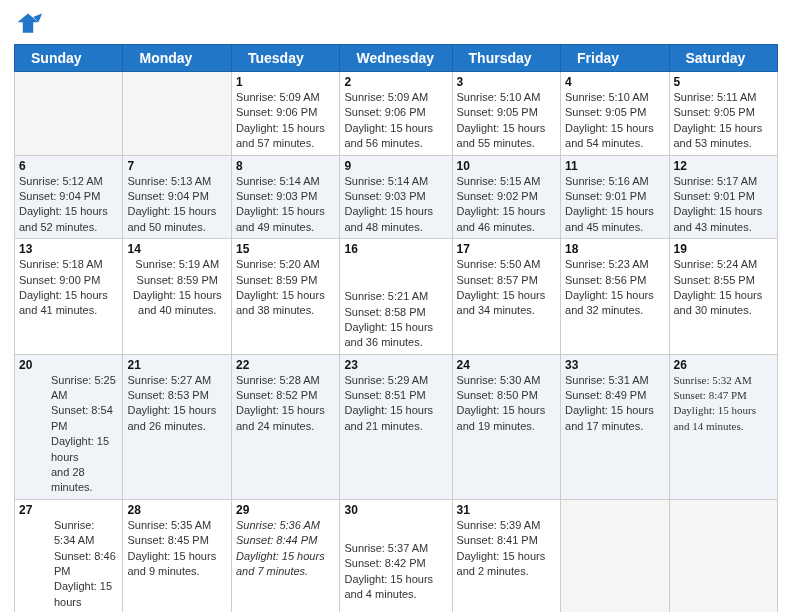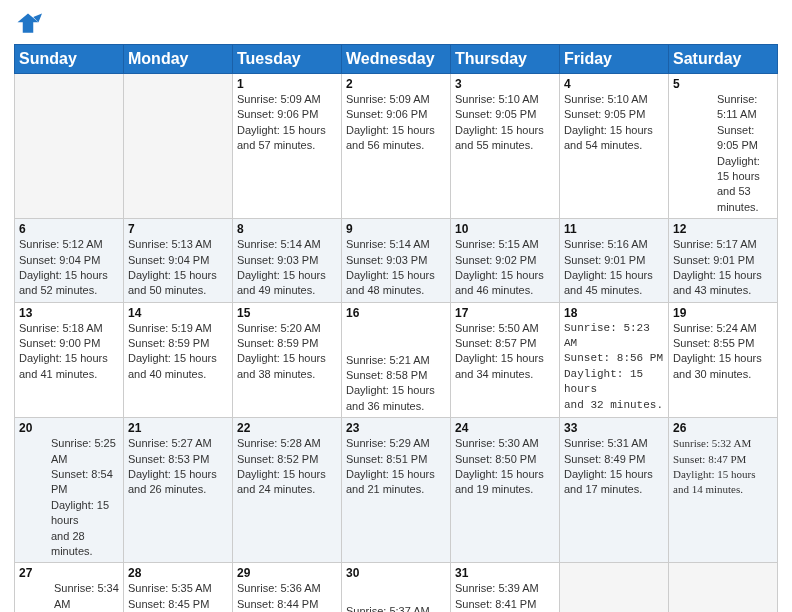--- a/index.html
+++ b/index.html
@@ -55,23 +55,23 @@
       font-weight: normal;
     }
     .calendar {
       width: 100%;
       border-collapse: collapse;
       border: 1px solid #bbb;
     }
     .calendar th {
       background: #2176c7;
       color: #fff;
-      font-size: 16px;
+      font-size: 14px;
       font-weight: bold;
-      padding: 5px 4px;
+      padding: 5px 16px;
       text-align: left;
       border: 1px solid #1a60a8;
     }
     .calendar td {
       width: 107px;
       min-height: 70px;
       vertical-align: top;
       padding: 3px 4px 3px 4px;
       border: 1px solid #ccc;
       font-size: 9.5px;
@@ -157,21 +157,21 @@
           </td>
           <td>
             <span class="day-num">4</span>
             <div class="day-info" style="white-space: pre-line;">Sunrise: 5:10 AM
 Sunset: 9:05 PM
 Daylight: 15 hours
 and 54 minutes.</div>
           </td>
           <td>
             <span class="day-num">5</span>
-            <div class="day-info" style="white-space: pre-line; margin-left: 44px;">Sunrise: 5:11 AM
+            <div class="day-info" style="white-space: pre-line;">Sunrise: 5:11 AM
 Sunset: 9:05 PM
 Daylight: 15 hours
 and 53 minutes.</div>
           </td>
         </tr>
         <tr class="row-shade">
           <td>
             <span class="day-num">6</span>
             <div class="day-info" style="white-space: pre-line;">Sunrise: 5:12 AM
 Sunset: 9:04 PM
@@ -224,21 +224,21 @@
         <tr>
           <td>
             <span class="day-num">13</span>
             <div class="day-info" style="white-space: pre-line;">Sunrise: 5:18 AM
 Sunset: 9:00 PM
 Daylight: 15 hours
 and 41 minutes.</div>
           </td>
           <td>
             <span class="day-num">14</span>
-            <div class="day-info" style="white-space: pre-line;">Sunrise: 5:19 AM
+            <div class="day-info" style="white-space: pre-line; text-align: center;">Sunrise: 5:19 AM
 Sunset: 8:59 PM
 Daylight: 15 hours
 and 40 minutes.</div>
           </td>
           <td>
             <span class="day-num">15</span>
             <div class="day-info" style="white-space: pre-line;">Sunrise: 5:20 AM
 Sunset: 8:59 PM
 Daylight: 15 hours
 and 38 minutes.</div>
@@ -252,21 +252,21 @@
           </td>
           <td>
             <span class="day-num">17</span>
             <div class="day-info" style="white-space: pre-line;">Sunrise: 5:50 AM
 Sunset: 8:57 PM
 Daylight: 15 hours
 and 34 minutes.</div>
           </td>
           <td>
             <span class="day-num">18</span>
-            <div class="day-info" style="white-space: pre-line; font-family: Liberation Mono, monospace;">Sunrise: 5:23 AM
+            <div class="day-info" style="white-space: pre-line;">Sunrise: 5:23 AM
 Sunset: 8:56 PM
 Daylight: 15 hours
 and 32 minutes.</div>
           </td>
           <td>
             <span class="day-num">19</span>
             <div class="day-info" style="white-space: pre-line;">Sunrise: 5:24 AM
 Sunset: 8:55 PM
 Daylight: 15 hours
 and 30 minutes.</div>
@@ -333,21 +333,21 @@
           </td>
           <td>
             <span class="day-num">28</span>
             <div class="day-info" style="white-space: pre-line;">Sunrise: 5:35 AM
 Sunset: 8:45 PM
 Daylight: 15 hours
 and 9 minutes.</div>
           </td>
           <td>
             <span class="day-num">29</span>
-            <div class="day-info" style="white-space: pre-line;">Sunrise: 5:36 AM
+            <div class="day-info" style="white-space: pre-line; font-style: italic;">Sunrise: 5:36 AM
 Sunset: 8:44 PM
 Daylight: 15 hours
 and 7 minutes.</div>
           </td>
           <td>
             <span class="day-num">30</span>
             <div class="day-info" style="white-space: pre-line; margin-top: 24px;">Sunrise: 5:37 AM
 Sunset: 8:42 PM
 Daylight: 15 hours
 and 4 minutes.</div>

